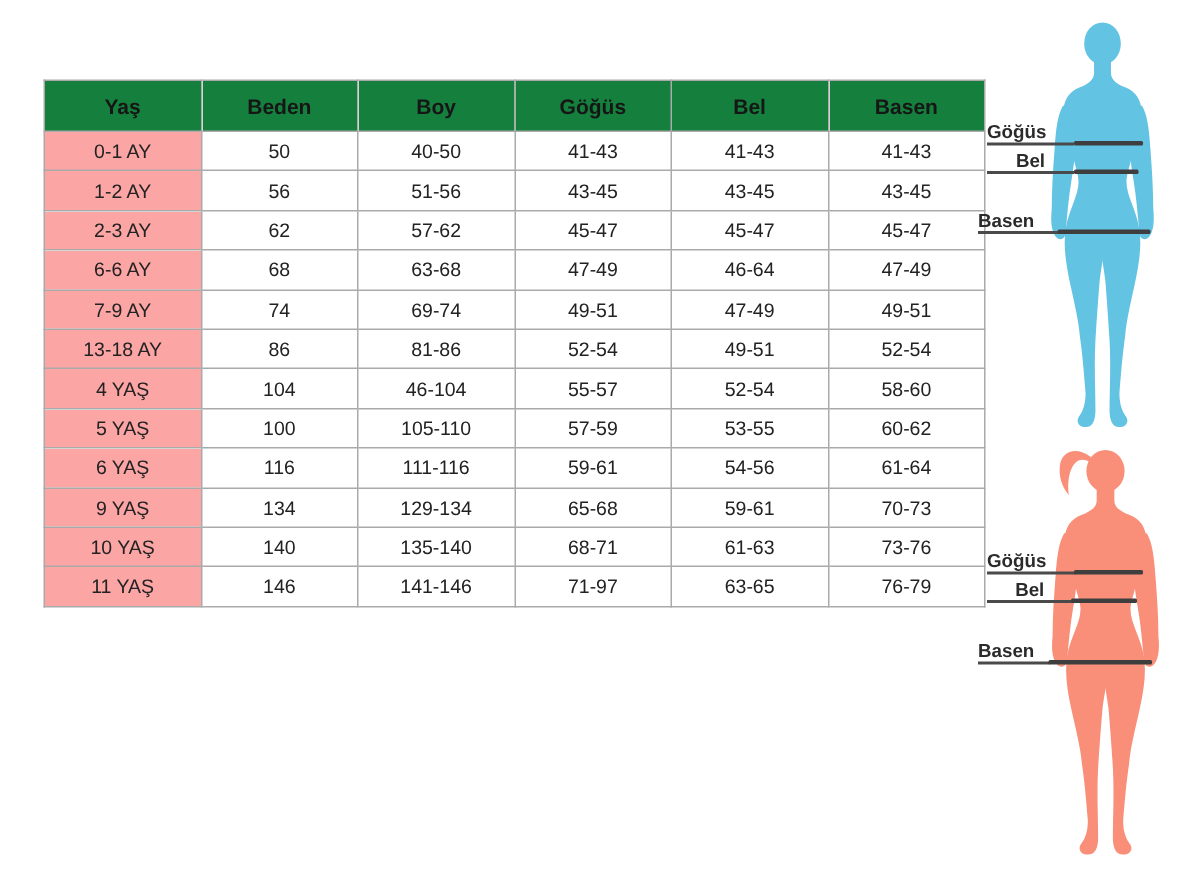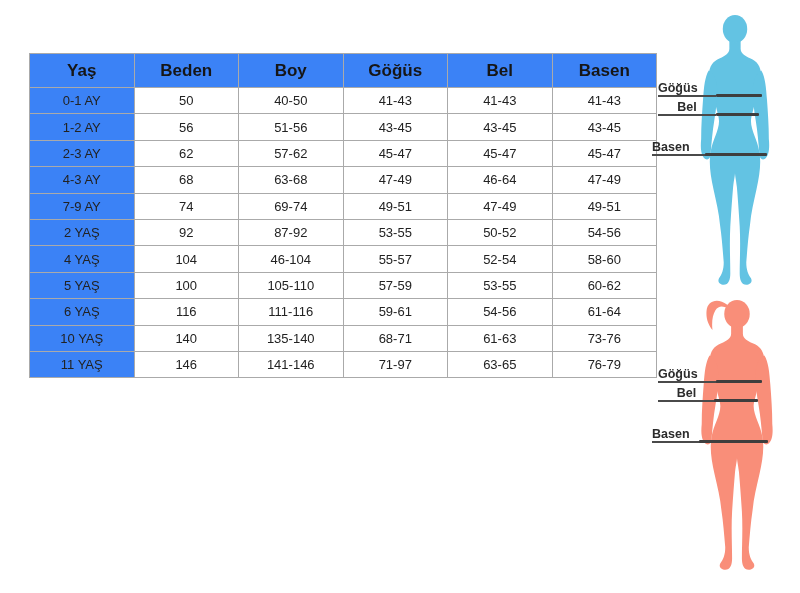--- a/index.html
+++ b/index.html
@@ -9,26 +9,26 @@
   }
   table.size-table{
     position:absolute;left:29px;top:53px;width:628px;
     border-collapse:collapse;table-layout:fixed;
   }
   table.size-table th, table.size-table td{
     border:1px solid #aaaaaa;text-align:center;vertical-align:middle;
     padding:0;overflow:hidden;white-space:nowrap;
   }
   table.size-table th{
-    background:#3b82f6;height:33px;font-size:17px;font-weight:bold;color:#161616;
+    background:#15803d;height:33px;font-size:14px;font-weight:bold;color:#161616;
   }
   table.size-table td{
     background:#ffffff;height:25.4px;font-size:13px;color:#222222;
   }
-  table.size-table td.rowhead{background:#3b82f6;}
+  table.size-table td.rowhead{background:#fca5a5;}
   .fig{position:absolute;z-index:1;}
   .measure-label{
     position:absolute;z-index:2;font-size:12.5px;font-weight:bold;color:#2b2b2b;
     line-height:13px;height:13px;border-bottom:2px solid #4a4a4a;
   }
   .measure-label.center{text-align:center;}
   .measure-bar{
     position:absolute;z-index:2;height:3px;background:#3e3e3e;border-radius:1px;
   }
 </style>
@@ -67,42 +67,42 @@
         </tr>
         <tr>
           <td class="rowhead">2-3 AY</td>
           <td>62</td>
           <td>57-62</td>
           <td>45-47</td>
           <td>45-47</td>
           <td>45-47</td>
         </tr>
         <tr>
-          <td class="rowhead">4-3 AY</td>
+          <td class="rowhead">6-6 AY</td>
           <td>68</td>
           <td>63-68</td>
           <td>47-49</td>
           <td>46-64</td>
           <td>47-49</td>
         </tr>
         <tr>
           <td class="rowhead">7-9 AY</td>
           <td>74</td>
           <td>69-74</td>
           <td>49-51</td>
           <td>47-49</td>
           <td>49-51</td>
         </tr>
         <tr>
-          <td class="rowhead">2 YAŞ</td>
-          <td>92</td>
-          <td>87-92</td>
-          <td>53-55</td>
-          <td>50-52</td>
-          <td>54-56</td>
+          <td class="rowhead">13-18 AY</td>
+          <td>86</td>
+          <td>81-86</td>
+          <td>52-54</td>
+          <td>49-51</td>
+          <td>52-54</td>
         </tr>
         <tr>
           <td class="rowhead">4 YAŞ</td>
           <td>104</td>
           <td>46-104</td>
           <td>55-57</td>
           <td>52-54</td>
           <td>58-60</td>
         </tr>
         <tr>
@@ -113,20 +113,28 @@
           <td>53-55</td>
           <td>60-62</td>
         </tr>
         <tr>
           <td class="rowhead">6 YAŞ</td>
           <td>116</td>
           <td>111-116</td>
           <td>59-61</td>
           <td>54-56</td>
           <td>61-64</td>
+        </tr>
+        <tr>
+          <td class="rowhead">9 YAŞ</td>
+          <td>134</td>
+          <td>129-134</td>
+          <td>65-68</td>
+          <td>59-61</td>
+          <td>70-73</td>
         </tr>
         <tr>
           <td class="rowhead">10 YAŞ</td>
           <td>140</td>
           <td>135-140</td>
           <td>68-71</td>
           <td>61-63</td>
           <td>73-76</td>
         </tr>
         <tr>

